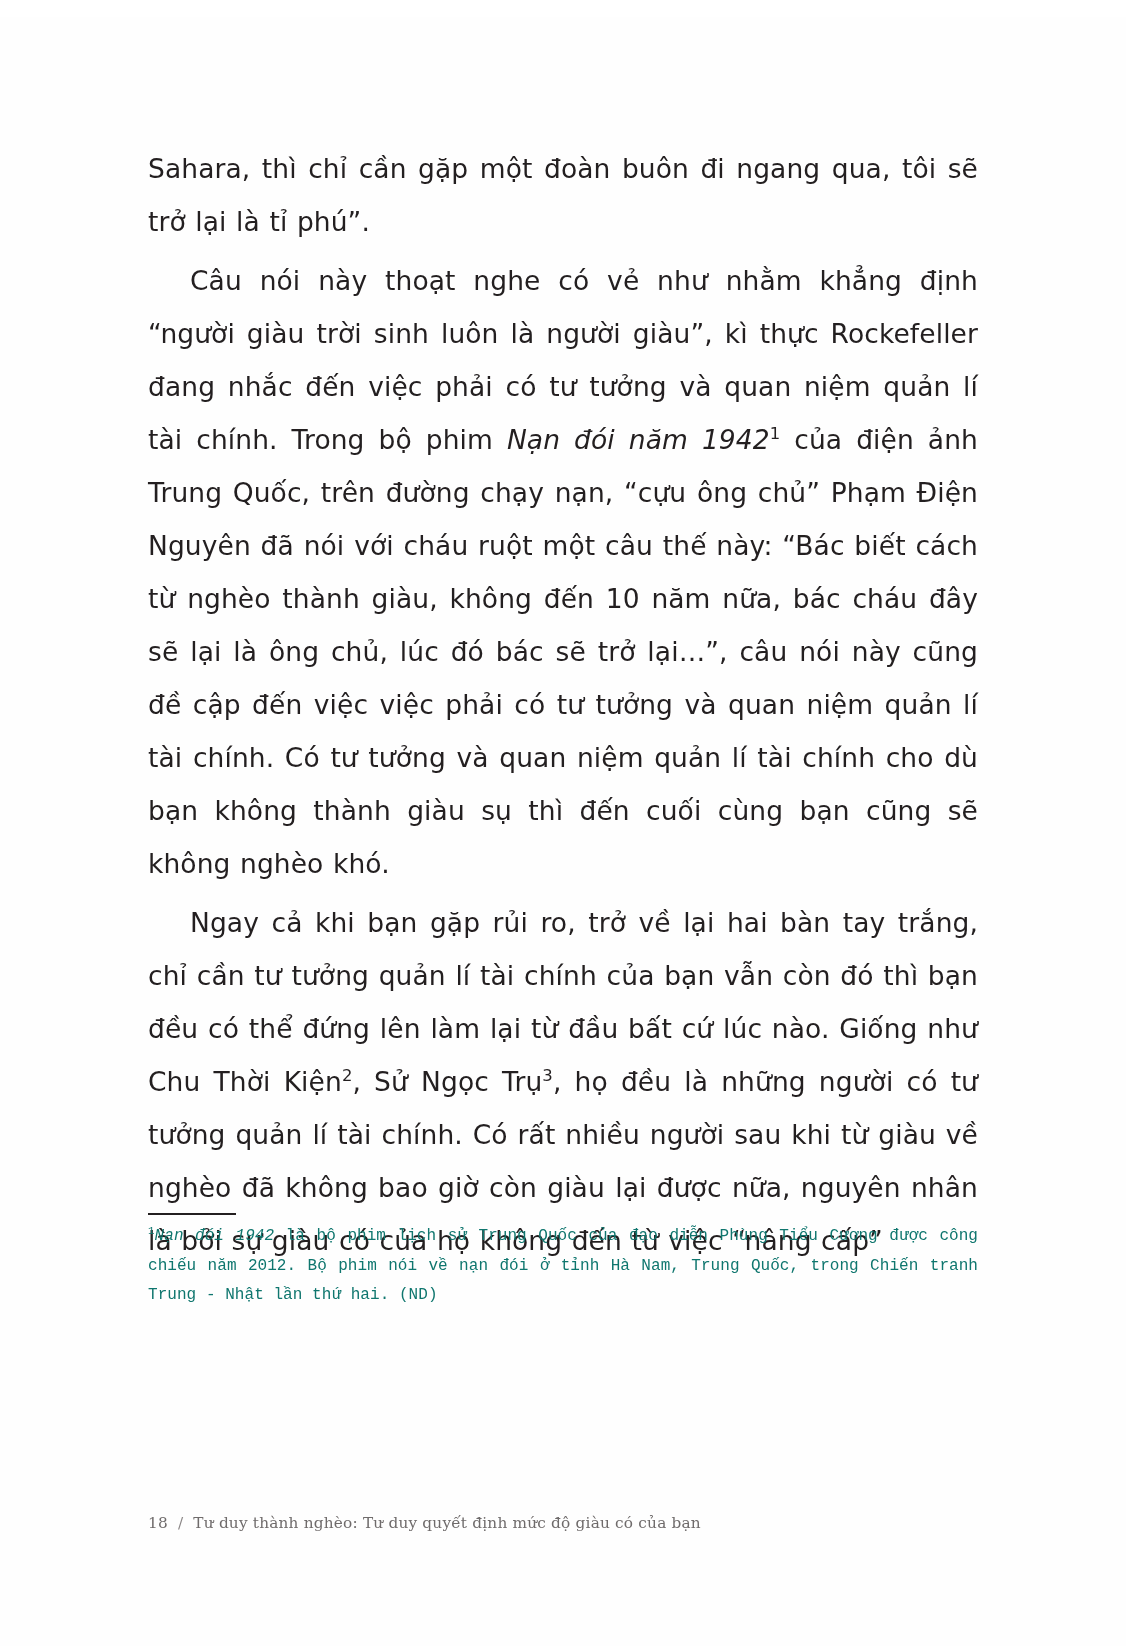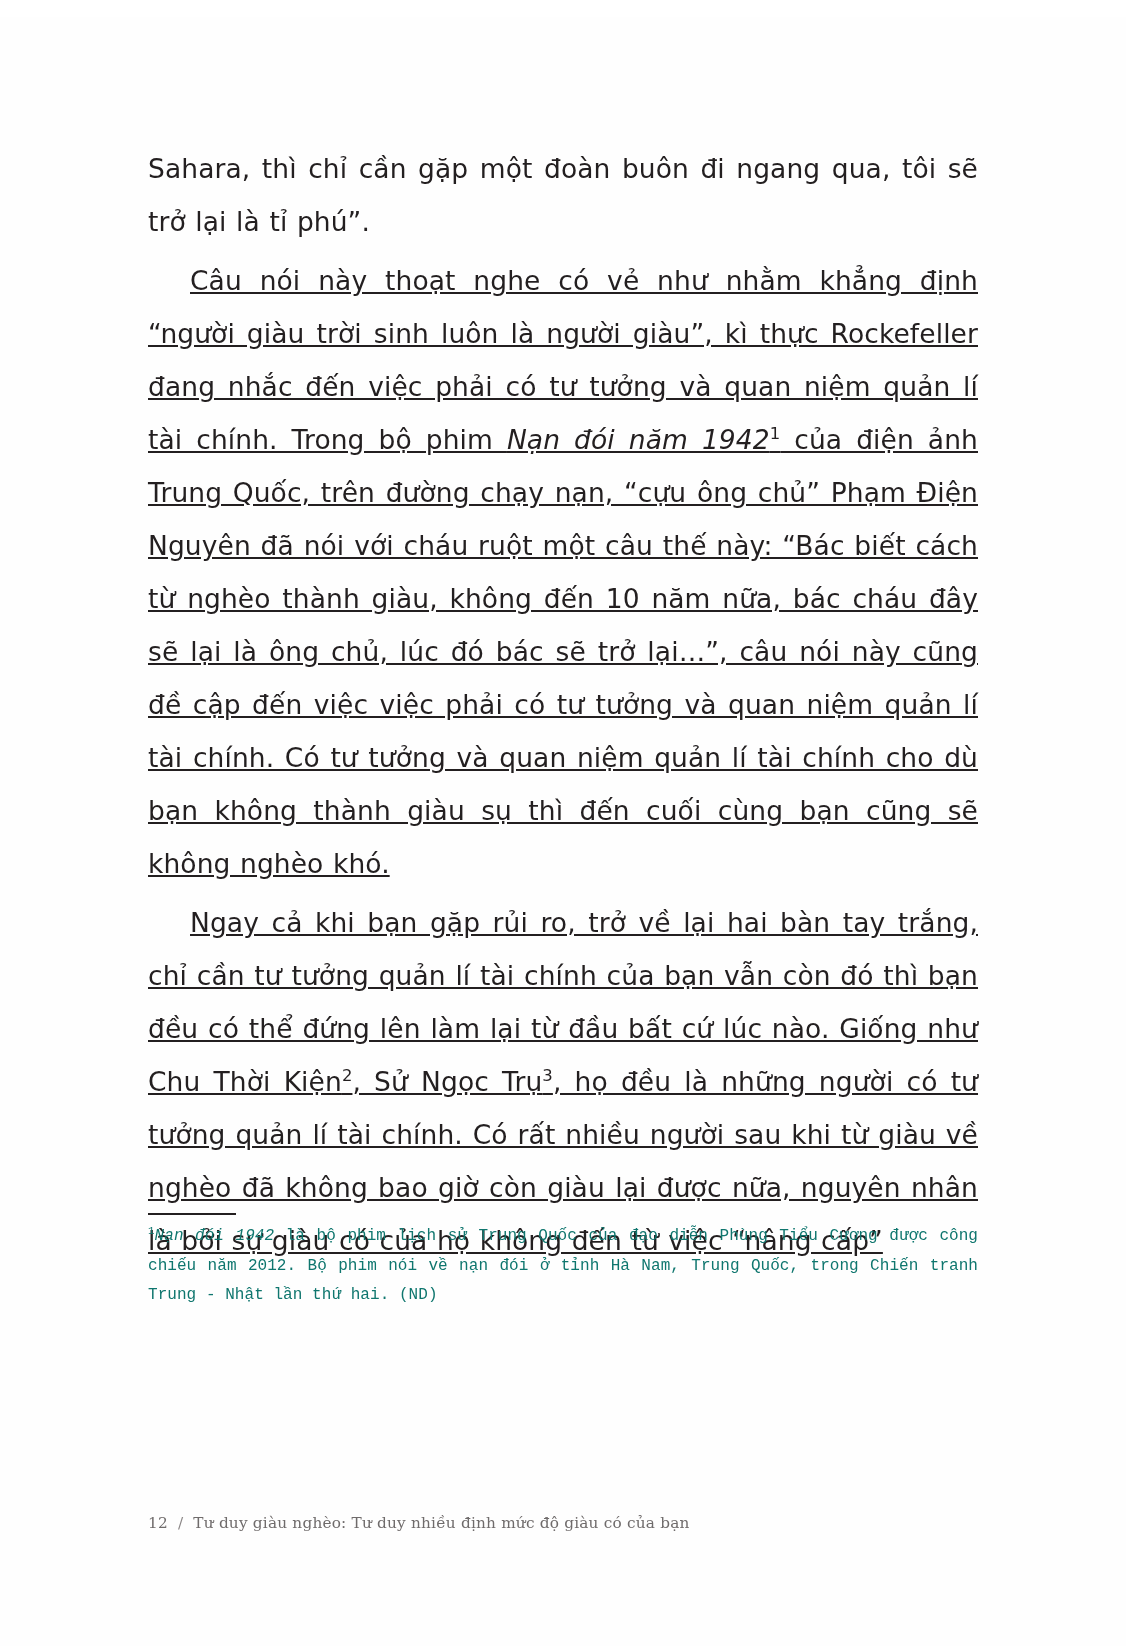--- a/index.html
+++ b/index.html
@@ -34,21 +34,20 @@
     font-size: 26.5px;
     line-height: 53px;
     text-align: justify;
     text-justify: inter-word;
     letter-spacing: 0.1px;
     color: #231f20;
     word-spacing: 1px;
   }
   p.para.indent {
     text-indent: 42px;
-    text-decoration: underline;
   }
   p.para.last-loose {
     margin-bottom: 0;
   }
   .it {
     font-style: italic;
   }
   sup {
     font-size: 0.62em;
     vertical-align: super;
@@ -110,18 +109,18 @@
     <p class="para indent">Câu nói này thoạt nghe có vẻ như nhằm khẳng định “người giàu trời sinh luôn là người giàu”, kì thực Rockefeller đang nhắc đến việc phải có tư tưởng và quan niệm quản lí tài chính. Trong bộ phim <span class="it">Nạn đói năm 1942</span><sup>1</sup> của điện ảnh Trung Quốc, trên đường chạy nạn, “cựu ông chủ” Phạm Điện Nguyên đã nói với cháu ruột một câu thế này: “Bác biết cách từ nghèo thành giàu, không đến 10 năm nữa, bác cháu đây sẽ lại là ông chủ, lúc đó bác sẽ trở lại…”, câu nói này cũng đề cập đến việc việc phải có tư tưởng và quan niệm quản lí tài chính. Có tư tưởng và quan niệm quản lí tài chính cho dù bạn không thành giàu sụ thì đến cuối cùng bạn cũng sẽ không nghèo khó.</p>
     <p class="para indent last-loose">Ngay cả khi bạn gặp rủi ro, trở về lại hai bàn tay trắng, chỉ cần tư tưởng quản lí tài chính của bạn vẫn còn đó thì bạn đều có thể đứng lên làm lại từ đầu bất cứ lúc nào. Giống như Chu Thời Kiện<sup>2</sup>, Sử Ngọc Trụ<sup>3</sup>, họ đều là những người có tư tưởng quản lí tài chính. Có rất nhiều người sau khi từ giàu về nghèo đã không bao giờ còn giàu lại được nữa, nguyên nhân là bởi sự giàu có của họ không đến từ việc “nâng cấp”</p>
   </div>
 
   <div class="footnotes">
     <div class="fn-rule"></div>
     <p class="fn"><sup>1</sup><span class="it">Nạn đói 1942</span> là bộ phim lịch sử Trung Quốc của đạo diễn Phùng Tiểu Cương được công chiếu năm 2012. Bộ phim nói về nạn đói ở tỉnh Hà Nam, Trung Quốc, trong Chiến tranh Trung - Nhật lần thứ hai. (ND)</p>
   </div>
 
   <div class="footer">
-    <span class="pnum">12</span>
+    <span class="pnum">18</span>
     <span class="sep">/</span>
-    <span class="ftitle">Tư duy giàu nghèo: Tư duy nhiều định mức độ giàu có của bạn</span>
+    <span class="ftitle">Tư duy thành nghèo: Tư duy quyết định mức độ giàu có của bạn</span>
   </div>
 
 </div>
 
 </body></html>

